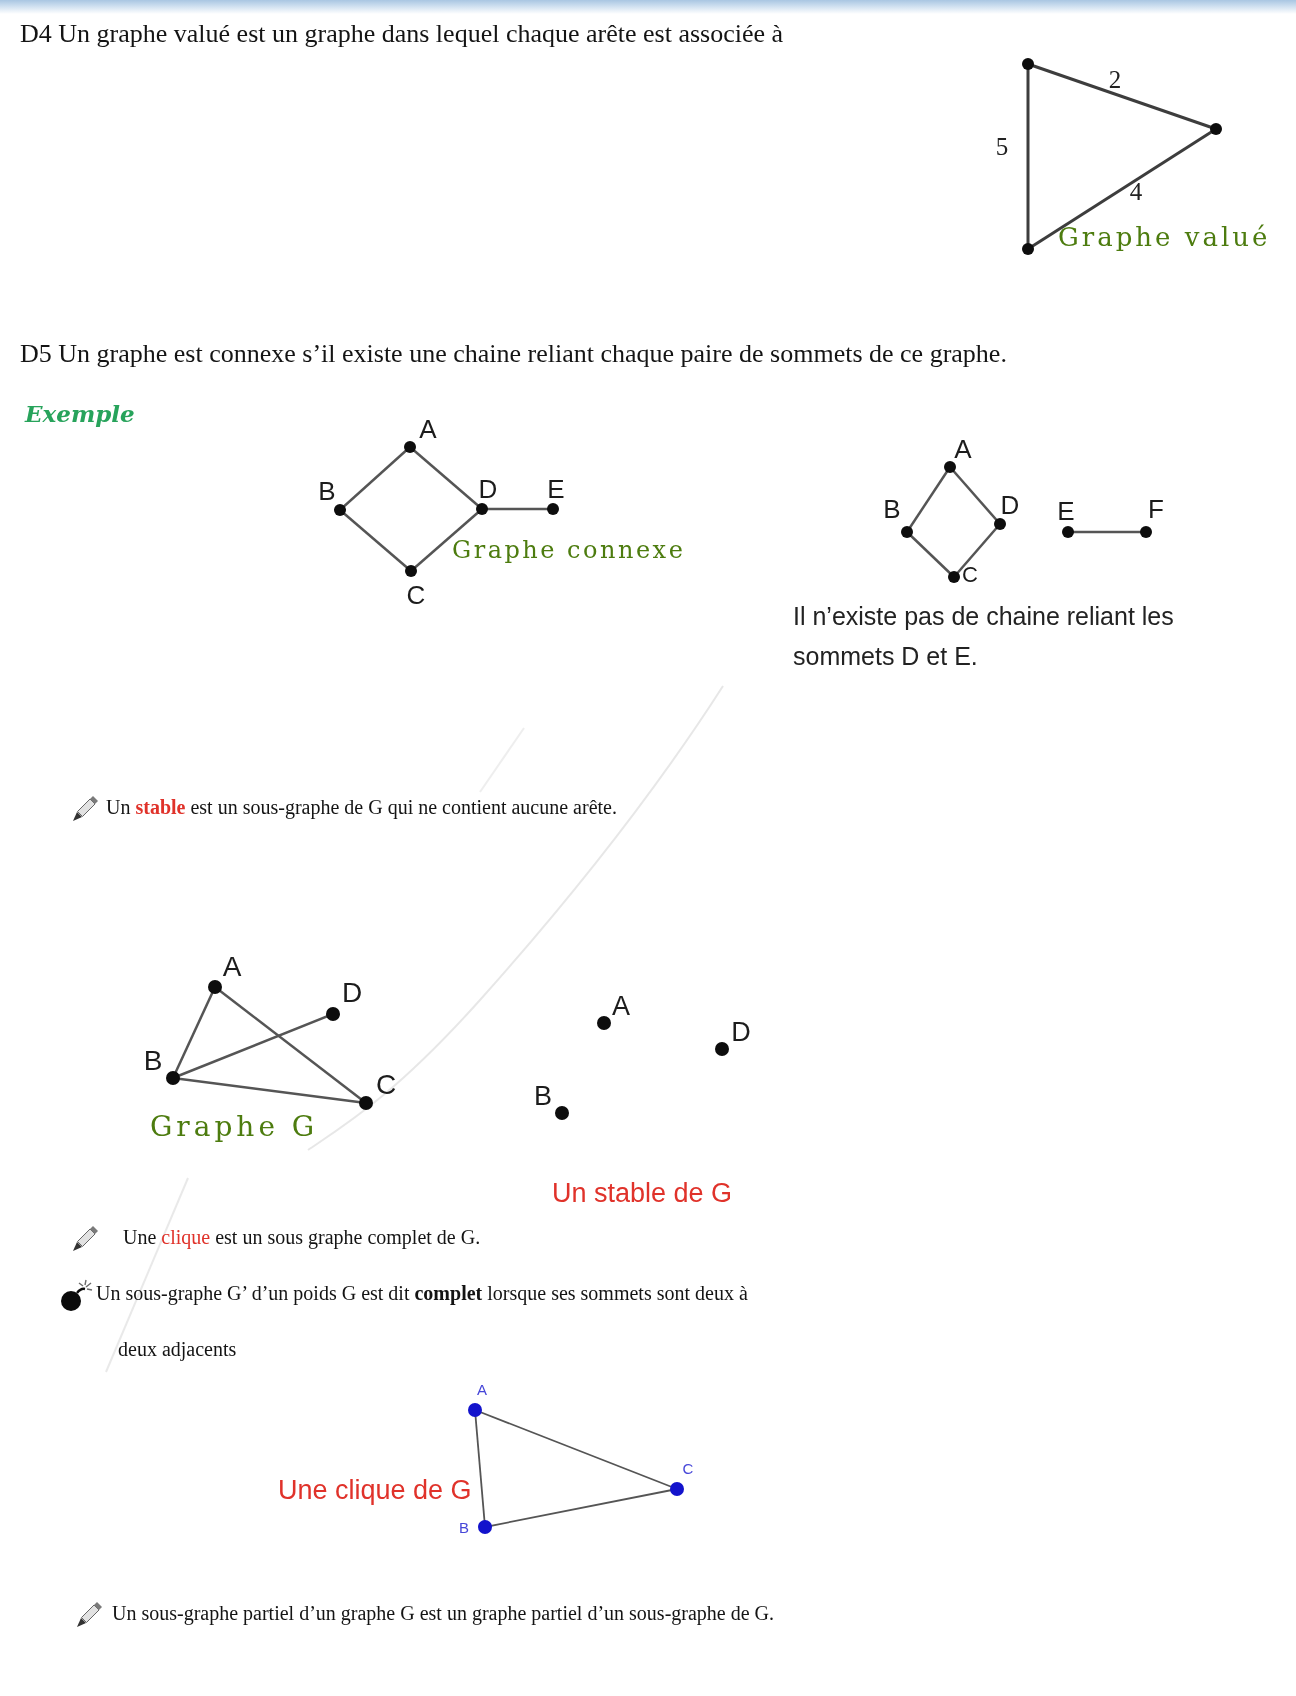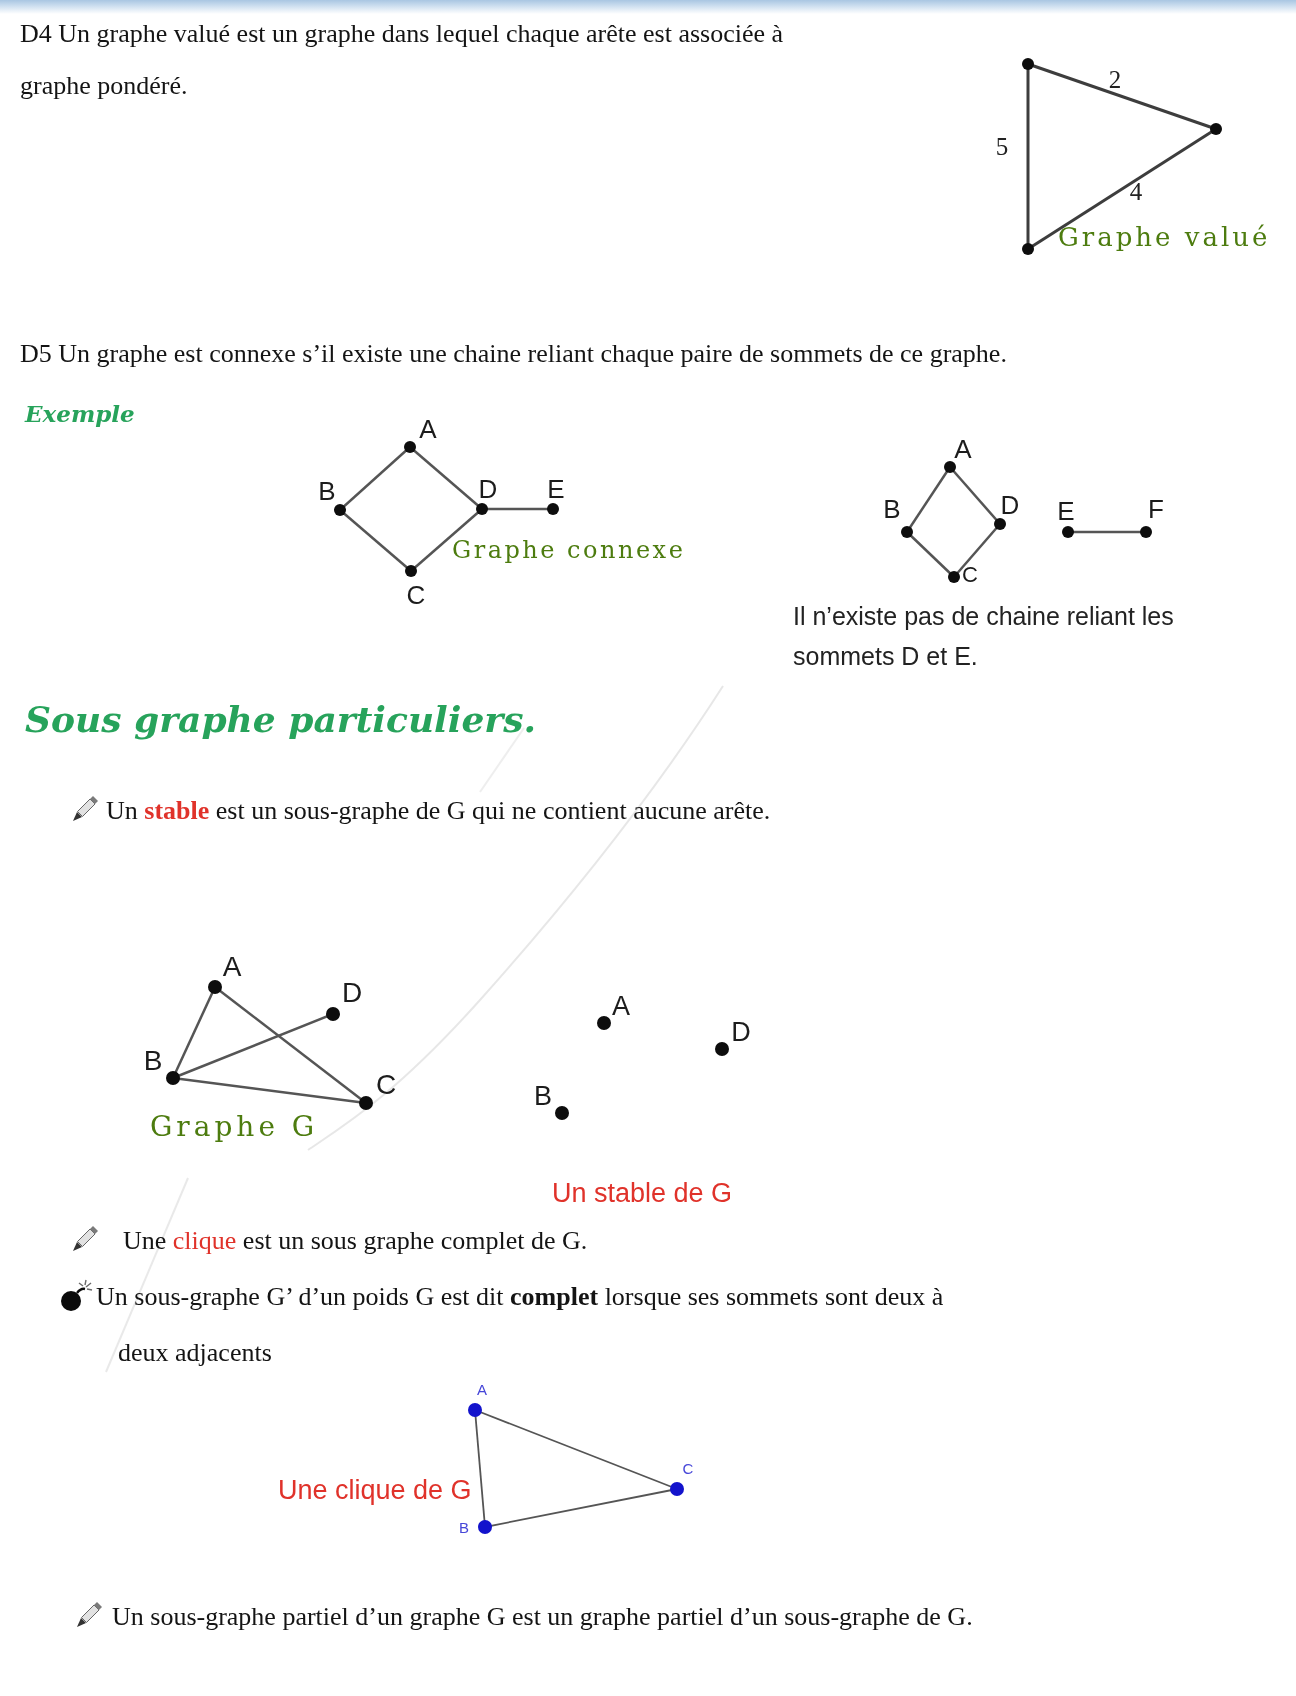--- a/index.html
+++ b/index.html
@@ -7,21 +7,21 @@
         font-family:"Liberation Serif", serif;color:#1a1a1a;}
   .abs{position:absolute;}
   .sans{font-family:"Liberation Sans", sans-serif;}
   .dserif{font-family:"DejaVu Serif", serif;}
   .body-line{font-size:26px;line-height:52px;white-space:nowrap;color:#141414;}
   .note-line{font-size:25px;line-height:40px;white-space:nowrap;color:#222;}
   .green-head{color:#27a35b;font-style:italic;font-weight:bold;white-space:nowrap;}
   .caption{letter-spacing:3px;color:#4d7c0f;white-space:nowrap;}
   .red{color:#e0322a;}
   .bold{font-weight:bold;}
-  .bullet-text{font-size:26px;white-space:nowrap;color:#141414;}
+  .bullet-text{font-size:20px;white-space:nowrap;color:#141414;}
   .fig-label{font-family:"Liberation Sans", sans-serif;fill:#1c1c1c;}
   .edge{stroke:#555;stroke-width:2.5;}
   .edge-dark{stroke:#3d3d3d;stroke-width:3;}
   .vdot{fill:#0d0d0d;}
   .weight{font-family:"Liberation Serif", serif;fill:#222;}
   .crease{fill:none;stroke:#e3e3e3;stroke-width:2;}
   .top-grad{left:0;top:0;width:1296px;height:14px;
             background:linear-gradient(180deg,#a9c6e2 0%,#cfe0f0 45%,#ffffff 100%);}
 </style>
 </head>
@@ -31,21 +31,20 @@
 
   <div class="abs top-grad"></div>
   <svg class="abs" style="left:0;top:0;" width="1296" height="1696">
     <path class="crease" d="M 723 686 C 650 800, 565 905, 480 1000 S 345 1125, 308 1150" opacity="0.85"></path>
     <path class="crease" d="M 188 1178 L 106 1372" opacity="0.8"></path>
     <path class="crease" d="M 524 728 L 480 792" opacity="0.6"></path>
   </svg>
 
   <div class="abs" style="left:20px;top:8px;">
     <div class="body-line">D4 Un graphe valué est un graphe dans lequel chaque arête est associée à</div>
-    <div class="body-line">graphe pondéré.</div>
   </div>
 
   <svg class="abs" style="left:900px;top:40px;" width="396" height="225">
     <line class="edge-dark" x1="128" y1="24" x2="316" y2="89"></line>
     <line class="edge-dark" x1="128" y1="24" x2="128" y2="209"></line>
     <line class="edge-dark" x1="128" y1="209" x2="316" y2="89"></line>
     <circle class="vdot" cx="128" cy="24" r="6"></circle>
     <circle class="vdot" cx="316" cy="89" r="6"></circle>
     <circle class="vdot" cx="128" cy="209" r="6"></circle>
     <text class="weight" x="215" y="48" font-size="25" text-anchor="middle">2</text>
@@ -94,21 +93,20 @@
     <text class="fig-label" x="150" y="84" font-size="26" text-anchor="middle">D</text>
     <text class="fig-label" x="206" y="90" font-size="26" text-anchor="middle">E</text>
     <text class="fig-label" x="296" y="88" font-size="26" text-anchor="middle">F</text>
     <text class="fig-label" x="110" y="152" font-size="22" fill="#444" text-anchor="middle">C</text>
   </svg>
   <div class="abs sans" style="left:793px;top:596px;">
     <div class="note-line">Il n’existe pas de chaine reliant les</div>
     <div class="note-line">sommets D et E.</div>
   </div>
 
-  <div class="abs dserif green-head" style="left:25px;top:698px;font-size:36px;">Sous graphe particuliers.</div>
 
   <svg class="abs" style="left:70px;top:792px;" width="32" height="32" viewBox="0 0 32 32">
     <path d="M3,29 L7,20 L12,25 Z" fill="#333"></path>
     <path d="M7.5,19.5 L20,7 L25,12 L12.5,24.5 Z" fill="#e2e2e2" stroke="#666" stroke-width="1"></path>
     <path d="M20,7 L23,4 L28,9 L25,12 Z" fill="#7a7a7a"></path>
   </svg>
   <div class="abs bullet-text" style="left:106px;top:796px;">
     <span>Un </span><span class="red bold">stable</span><span> est un sous-graphe de G qui ne contient aucune arête.</span>
   </div>
 

